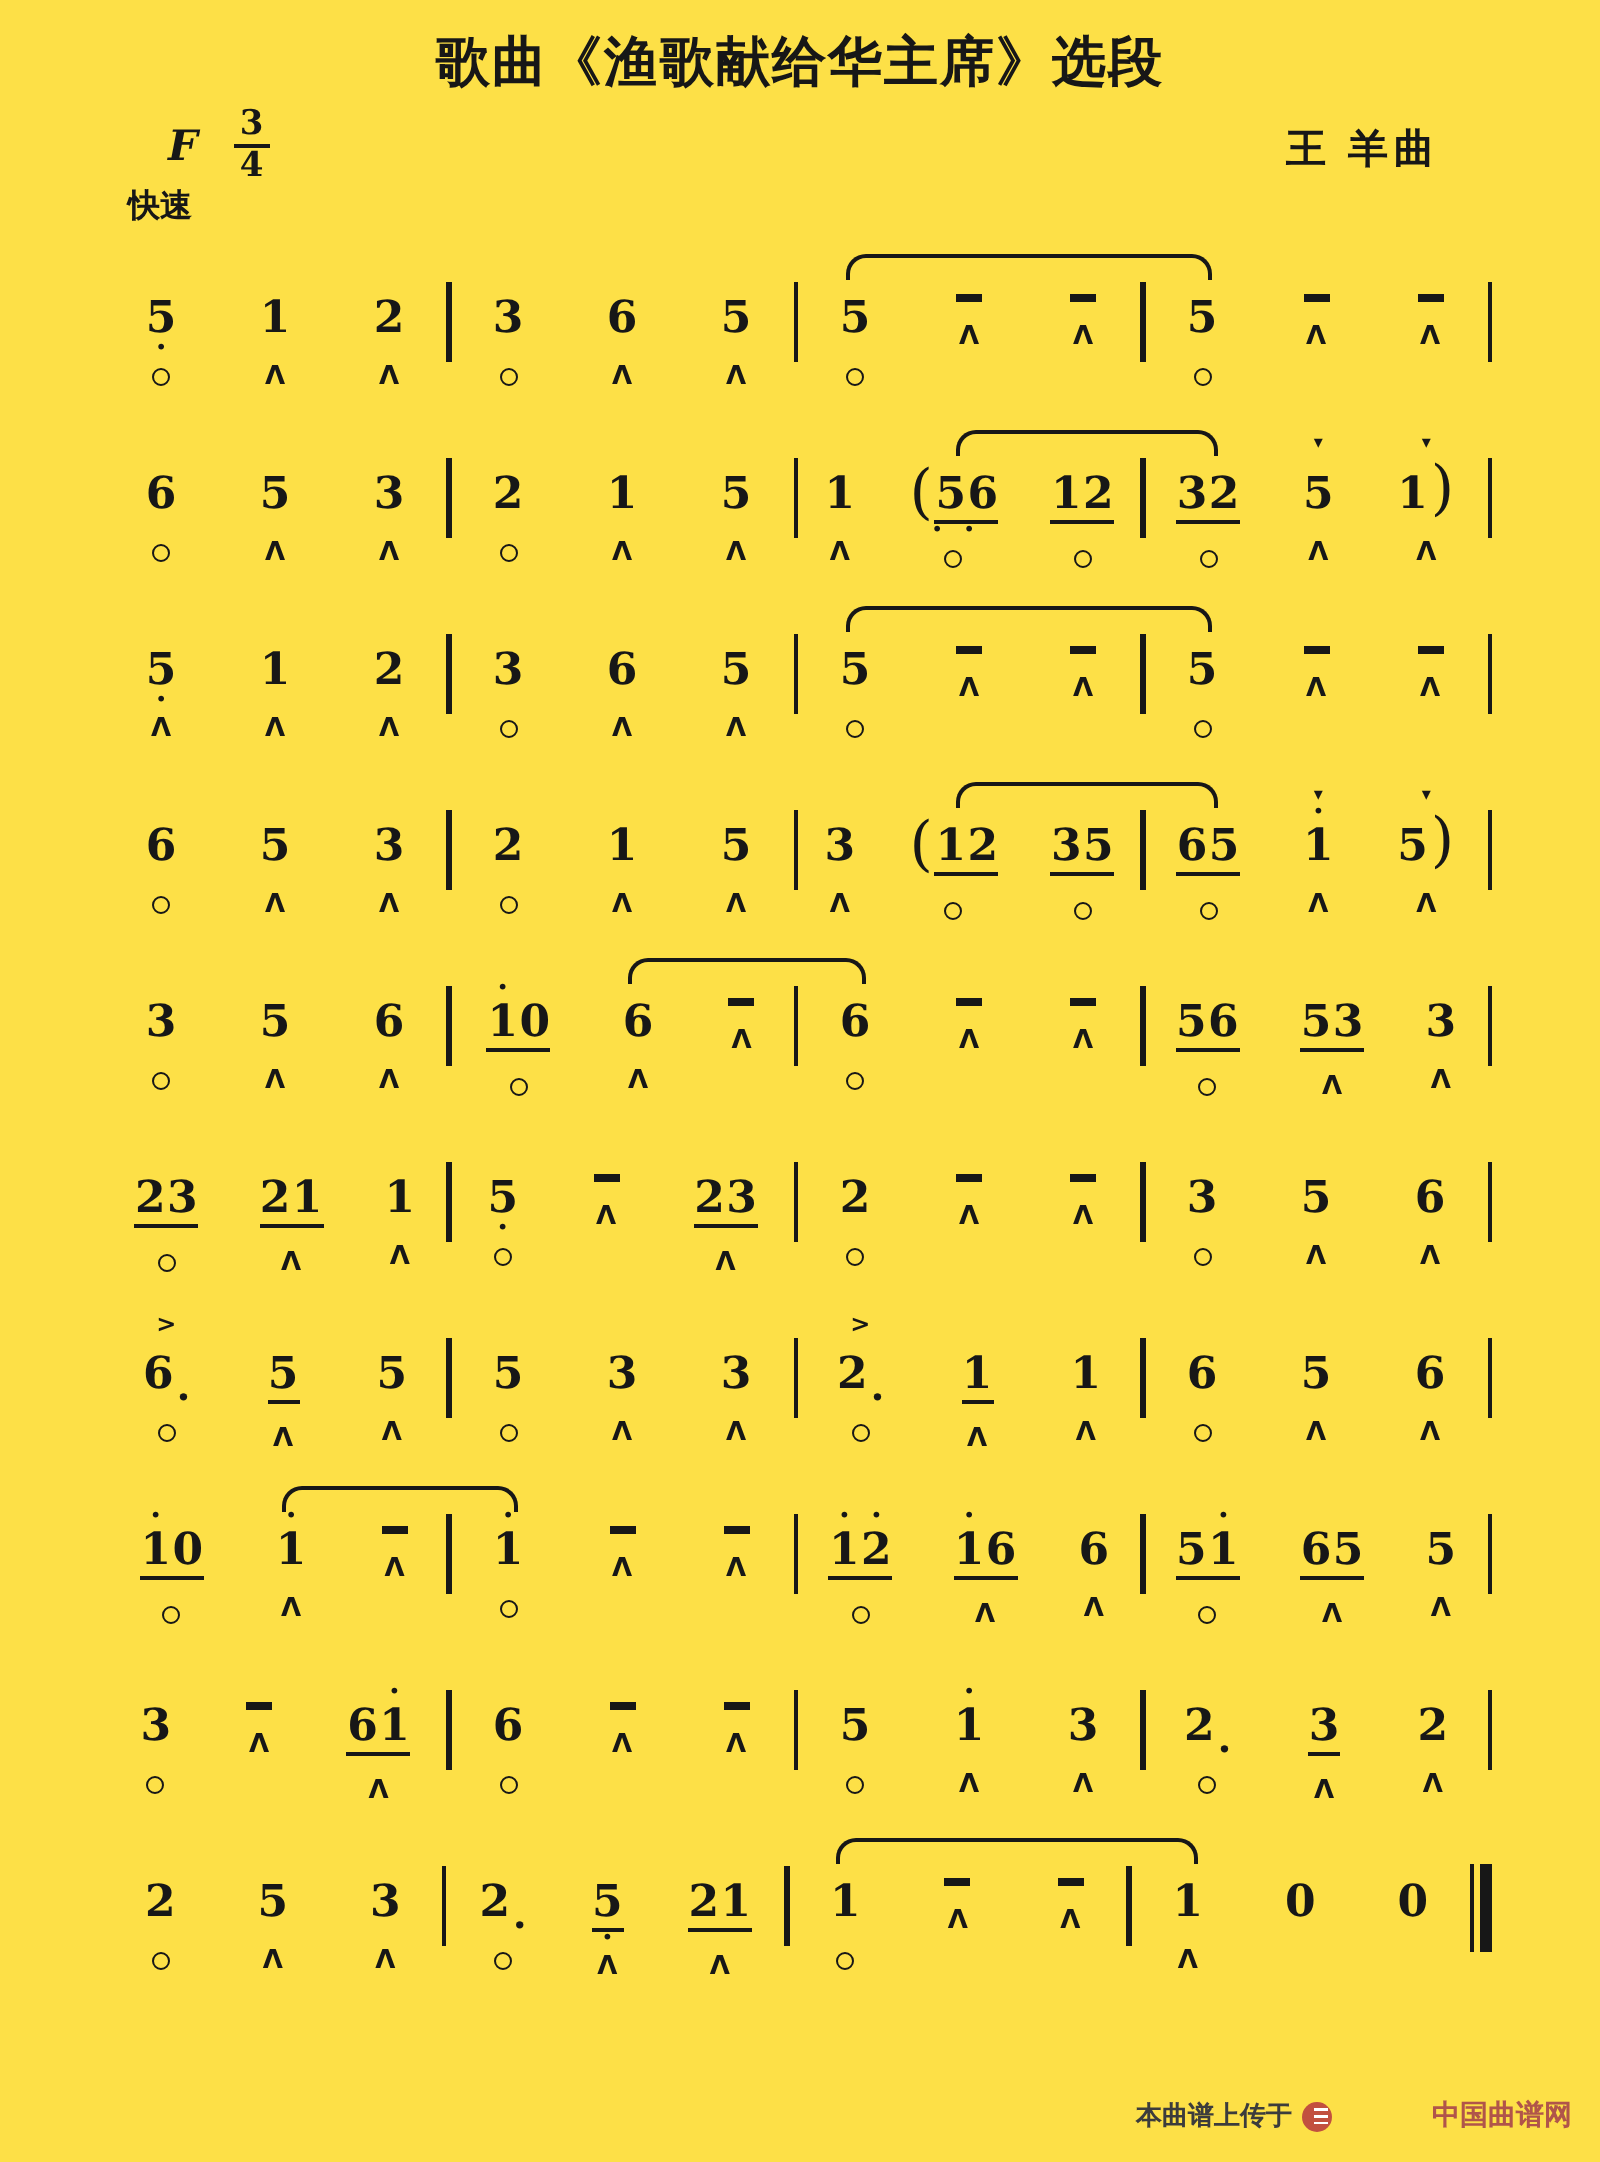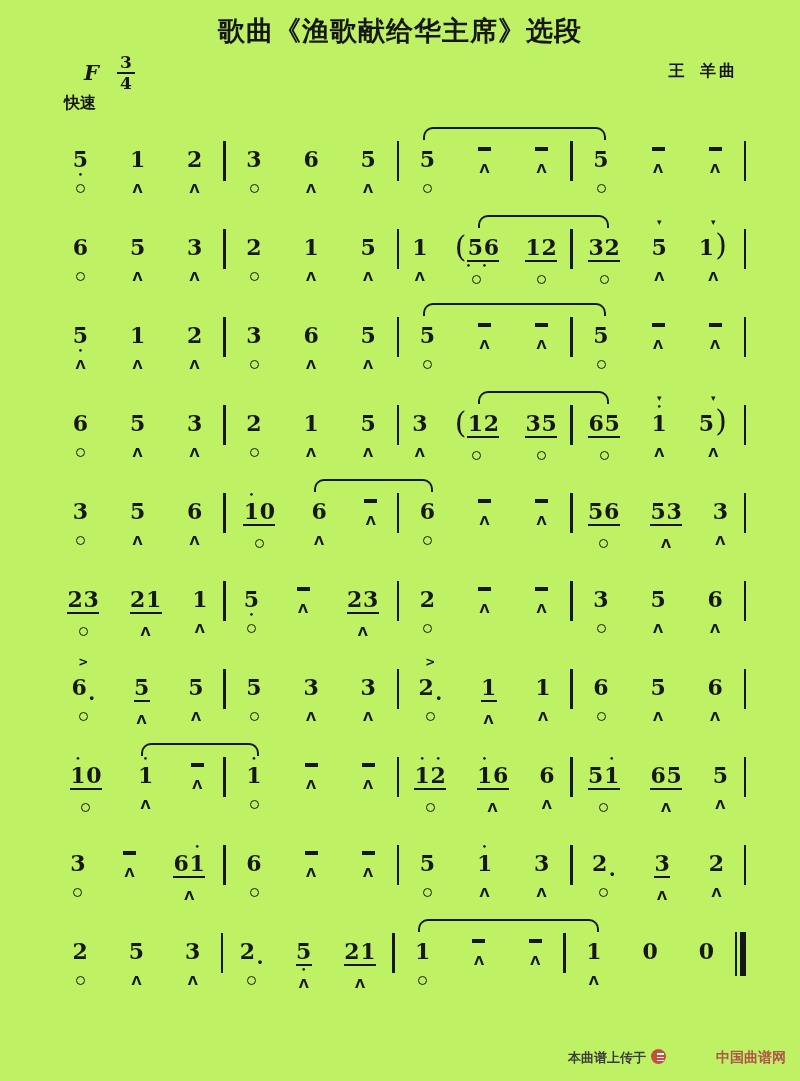--- a/index.html
+++ b/index.html
@@ -1,26 +1,26 @@
 <!DOCTYPE html>
 <html><head>
 <meta charset="utf-8">
 <style>
   html,body{margin:0;padding:0;background:#e8e8e8;}
-  .page{position:relative;width:800px;height:1081px;background:#bef264;color:#171717;
+  .page{position:relative;width:800px;height:1081px;background:#fde047;color:#171717;
         font-family:"DejaVu Serif",serif;overflow:hidden;margin:0 auto;}
   .title{text-align:center;font-size:27px;font-weight:bold;padding-top:13px;letter-spacing:1px;
          font-family:"Liberation Sans",sans-serif;}
   .meta-row{position:relative;height:44px;}
   .keysig{position:absolute;left:84px;top:4px;display:flex;gap:18px;align-items:center;}
   .key{font-size:21px;font-weight:bold;font-style:italic;}
   .frac{display:flex;flex-direction:column;align-items:center;font-weight:bold;font-size:17px;line-height:1.1;}
   .frac .num{border-bottom:2px solid #171717;padding:0 3px;}
-  .composer{position:absolute;right:62px;top:12px;font-size:16px;font-weight:bold;letter-spacing:3px;
-            font-family:Liberation Mono, monospace;}
+  .composer{position:absolute;right:80px;top:12px;font-size:20px;font-weight:bold;letter-spacing:3px;
+            font-family:Liberation Serif, serif;}
   .tempo{margin:0 0 4px 64px;font-size:16px;font-weight:bold;font-family:Liberation Sans, sans-serif;}
   .score{padding:8px 54px 0 52px;}
   .line{display:flex;align-items:flex-start;position:relative;height:83px;margin-bottom:5px;}
   .measure{flex:1;display:flex;justify-content:space-around;align-items:flex-start;}
   .tok{display:flex;flex-direction:column;align-items:center;}
   .marks{height:13px;display:flex;align-items:flex-end;gap:1px;font-family:"DejaVu Sans",sans-serif;}
   .acc{font-weight:bold;font-size:12px;line-height:10px;}
   .tick{font-size:9px;line-height:9px;}
   .noterow{display:flex;align-items:center;}
   .digits{display:flex;align-items:flex-end;gap:2px;padding:0 1px;}
@@ -35,21 +35,21 @@
   .lod{width:14px;text-align:center;font-size:10px;line-height:8px;}
   .symrow{height:15px;margin-top:1px;display:flex;align-items:center;justify-content:center;}
   .blow{width:7px;height:7px;border:1.8px solid #171717;border-radius:50%;display:block;}
   .draw{font-family:"DejaVu Sans",sans-serif;font-weight:bold;font-size:13px;line-height:13px;}
   .bar{width:2.4px;background:#171717;height:40px;margin-top:15px;}
   .finalbar{display:flex;gap:3px;margin-top:14px;}
   .finalbar .thin{width:2.4px;height:44px;background:#171717;}
   .finalbar .thick{width:6px;height:44px;background:#171717;}
   .slur{position:absolute;top:1px;height:13px;border:2.4px solid #171717;border-bottom:none;
         border-radius:10px 10px 0 0;box-sizing:border-box;}
-  .footer{position:absolute;right:14px;bottom:14px;display:flex;gap:5px;
+  .footer{position:absolute;right:14px;bottom:14px;display:flex;align-items:center;gap:5px;
           font-family:"Liberation Sans",sans-serif;font-size:13px;color:#3c3c3c;font-weight:bold;}
   .logo{width:15px;height:15px;border-radius:50%;position:relative;display:inline-block;}
   .logo::after{content:"";position:absolute;left:6px;top:3.5px;right:2.5px;height:8px;
                background:repeating-linear-gradient(#ffffff 0 1.5px,rgba(255,255,255,0) 1.5px 3.5px);}
   .site{font-weight:bold;font-size:14px;margin-left:45px;}
 </style>
 </head>
 <body>
 
 <div class="page">

